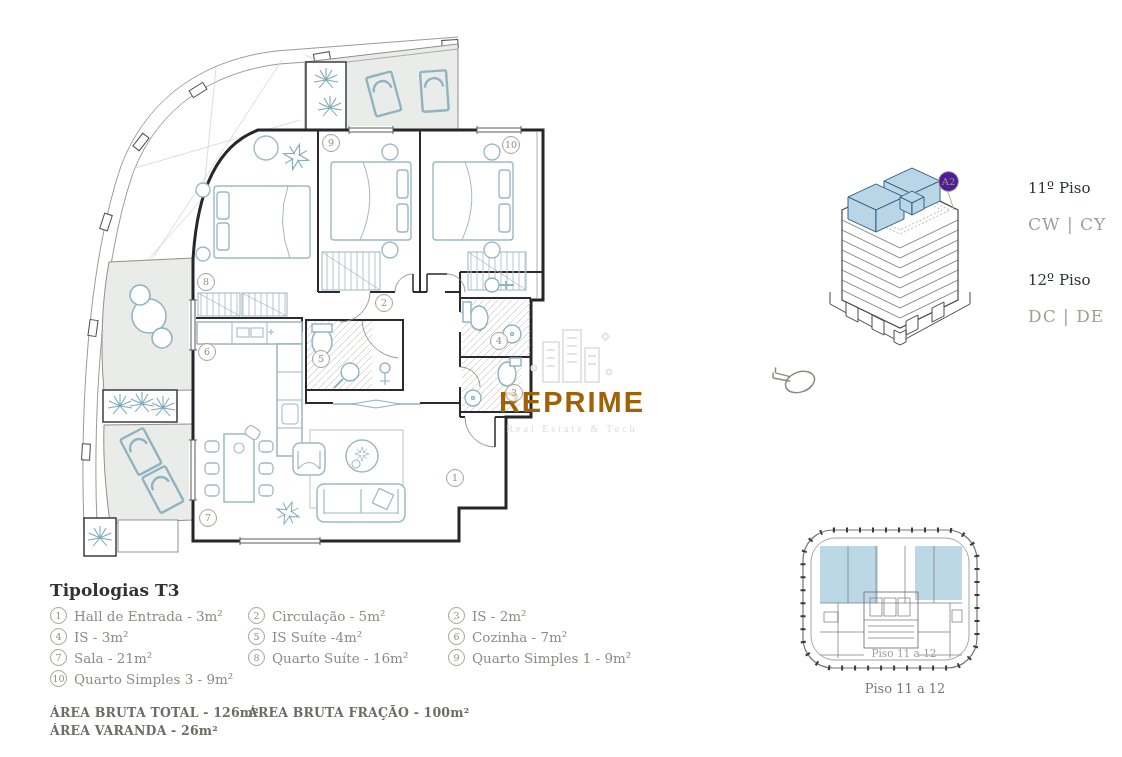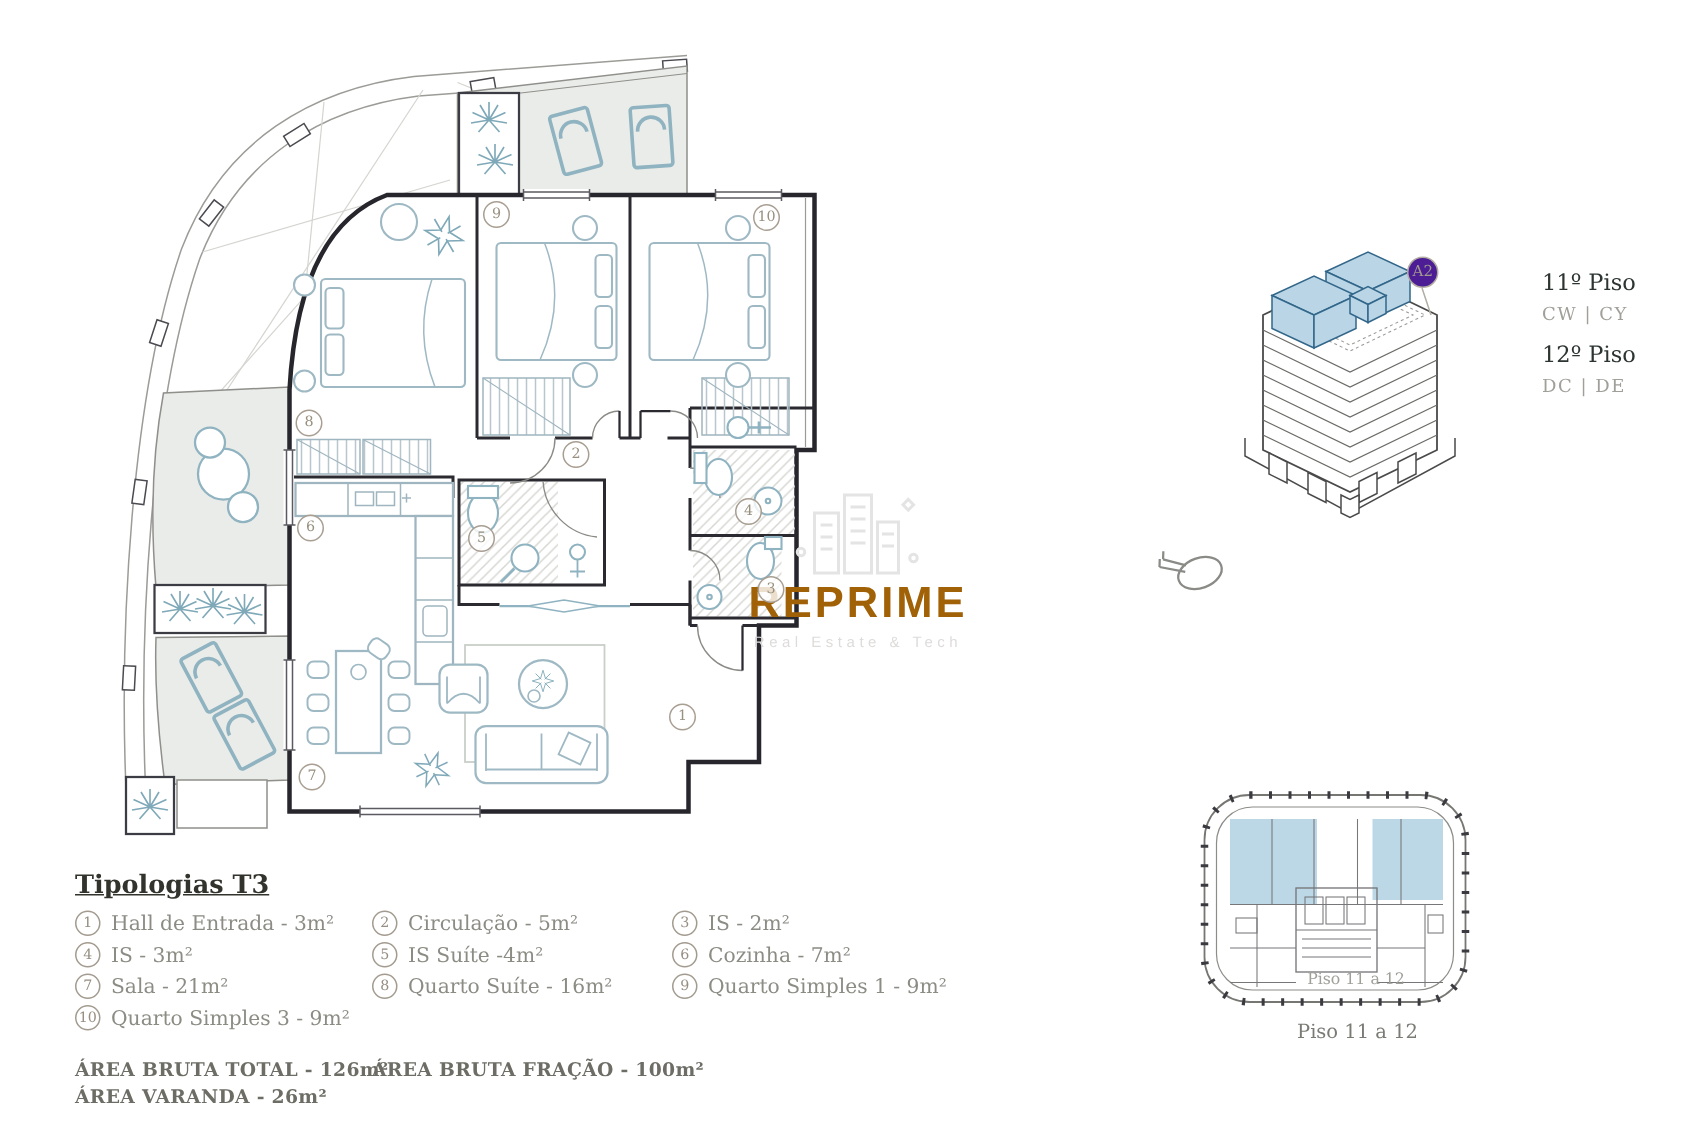--- a/index.html
+++ b/index.html
@@ -5,41 +5,41 @@
   html,body{margin:0;padding:0;background:#fff;}
   #canvas{position:relative;width:1122px;height:757px;background:#fff;overflow:hidden;
           font-family:"DejaVu Serif","Liberation Serif",serif;}
   .abs{position:absolute;}
   svg{display:block;}
   
   .room-badge{position:absolute;width:16px;height:16px;border:1px solid #a89e92;border-radius:50%;
       background:rgba(255,255,255,.8);color:#97907f;font-size:9.5px;display:flex;
       align-items:center;justify-content:center;line-height:1;}
   
-  .lg-title{position:absolute;left:50px;top:580px;font-size:17px;font-weight:bold;color:#33332d;text-decoration:underline;}
+  .lg-title{position:absolute;left:50px;top:580px;font-size:17px;font-weight:bold;color:#33332d;}
   .lg-item{position:absolute;display:flex;align-items:center;gap:7px;color:#8c8c85;font-size:13.5px;white-space:nowrap;}
   .lg-item .num{width:15px;height:15px;border:1px solid #a39b8f;border-radius:50%;color:#968e82;
       font-size:9.5px;display:flex;align-items:center;justify-content:center;flex:0 0 auto;}
   .lg-total{position:absolute;font-size:12.5px;font-weight:bold;color:#6d6d66;white-space:nowrap;letter-spacing:.2px;}
   
   .floor-title{font-size:15px;font-weight:normal;color:#2c3531;}
-  .floor-codes{font-size:12px;color:#a09f99;letter-spacing:1px;margin-top:5px;}
+  .floor-codes{font-size:17px;color:#a09f99;letter-spacing:1px;margin-top:17px;}
   
   .unit-badge{position:absolute;left:938px;top:171px;width:19px;height:19px;border:1.2px solid #b3ada3;
       border-radius:50%;background:#4c1d95;color:#a29b8f;font-size:10px;display:flex;align-items:center;justify-content:center;}
   
   .keyplan-inner{position:absolute;left:856px;top:647px;width:96px;text-align:center;
       font-size:10.5px;color:#a0a09b;}
   .keyplan-caption{position:absolute;left:843px;top:681px;width:124px;text-align:center;
       font-size:13px;color:#7b7b76;}
   
   .watermark{position:absolute;left:497px;top:326px;width:150px;text-align:center;pointer-events:none;}
   .wm-brand{font-family:"Liberation Sans",sans-serif;font-weight:bold;font-size:29px;
       letter-spacing:2px;color:#a16207;margin-top:2px;}
-  .wm-tagline{font-family:Liberation Sans, sans-serif;font-size:10px;letter-spacing:3px;color:#dedcda;margin-top:4px;}
+  .wm-tagline{font-family:Liberation Serif, serif;font-size:10px;letter-spacing:3px;color:#dedcda;margin-top:4px;}
 </style>
 </head>
 <body>
 
 <div id="canvas">
 
   <svg class="abs" style="left:0;top:0" width="1122" height="757" viewBox="0 0 1122 757">
     <defs>
       <pattern id="hatch" patternUnits="userSpaceOnUse" width="7" height="7">
         <path d="M0,7 L7,0 M-1,1 L1,-1 M6,8 L8,6" stroke="#d6d6d2" stroke-width="1" fill="none"></path>
@@ -364,21 +364,21 @@
       <span>10</span>
     </div>
 
   <div class="unit-badge">
     <span>A2</span>
   </div>
 
   <div class="abs" style="left:1028px;top:179px">
     <div class="floor-title">11º Piso</div>
     <div class="floor-codes">CW | CY</div>
-    <div class="floor-title" style="margin-top:11px">12º Piso</div>
+    <div class="floor-title" style="margin-top:37px">12º Piso</div>
     <div class="floor-codes">DC | DE</div>
   </div>
 
   <div class="keyplan-inner">Piso 11 a 12</div>
   <div class="keyplan-caption">Piso 11 a 12</div>
 
   <div class="lg-title">Tipologias T3</div>
 
   <div class="lg-item" style="left:50px;top:607px">
       <span class="num">1</span>

